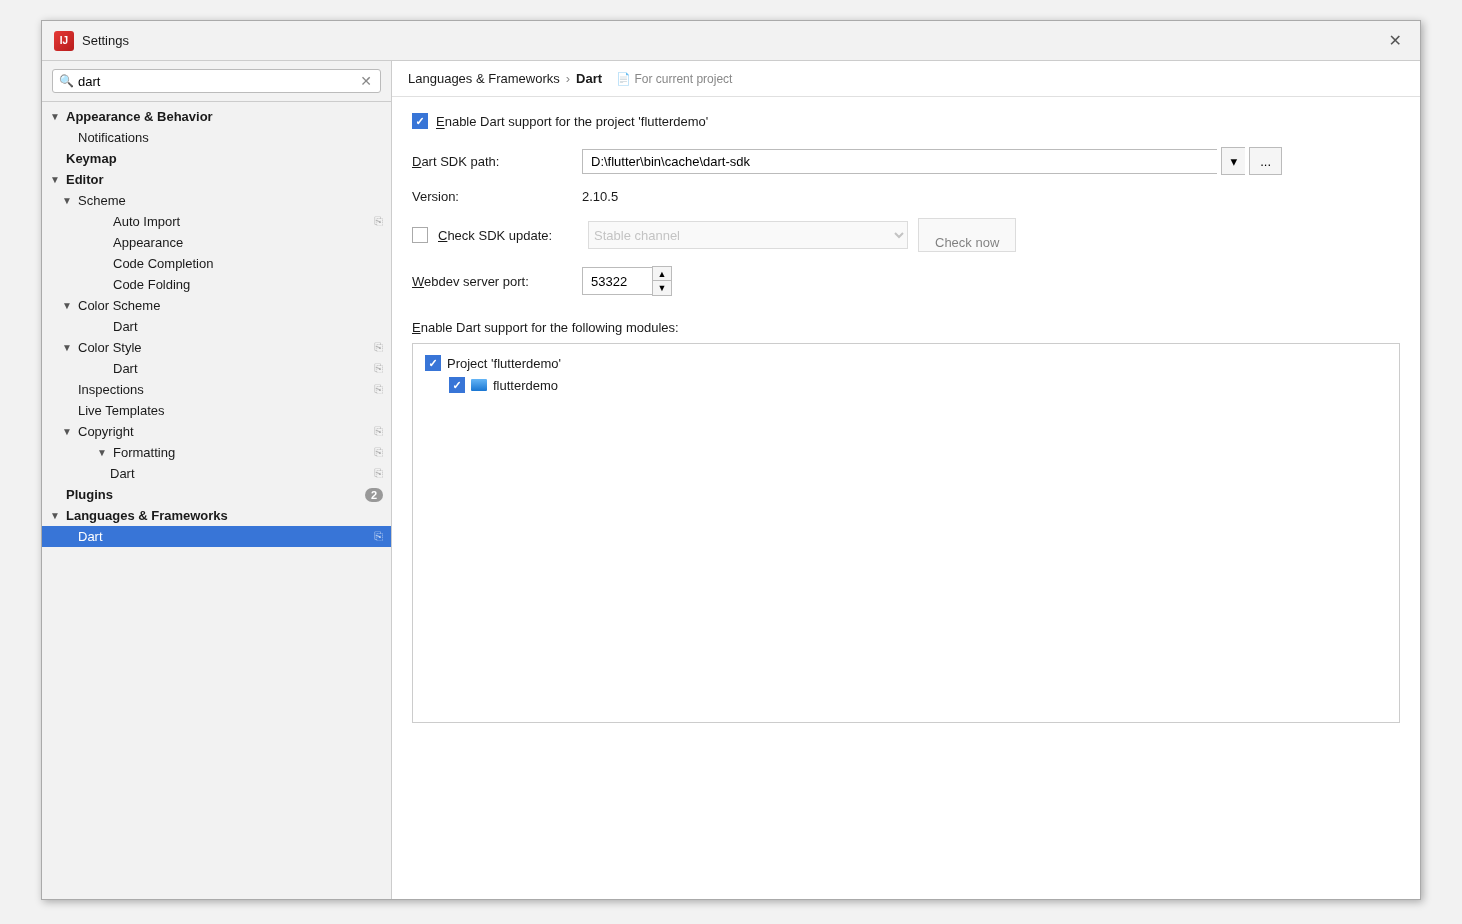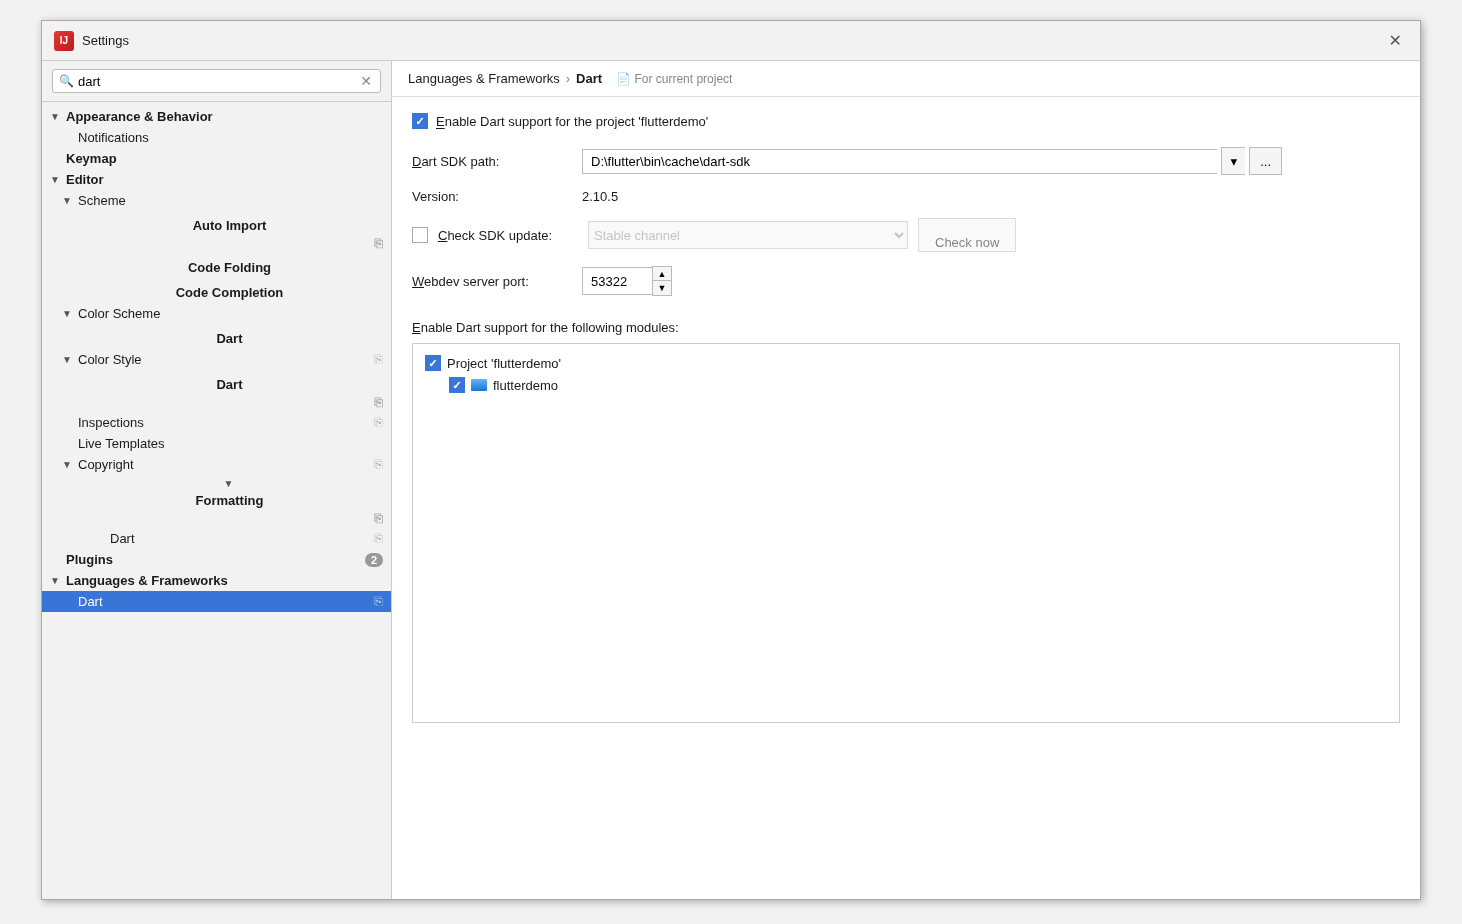--- a/index.html
+++ b/index.html
@@ -22,21 +22,21 @@
     .search-icon { color: #888; font-size: 12px; }
     .search-input { border: none; outline: none; flex: 1; font-size: 13px; background: transparent; }
     .search-clear { background: none; border: none; cursor: pointer; color: #888; font-size: 14px; padding: 0 2px; }
 
     .tree { flex: 1; overflow-y: auto; padding: 4px 0; }
     .tree-item { padding: 3px 8px 3px 12px; cursor: pointer; display: flex; align-items: center; gap: 4px; white-space: nowrap; }
     .tree-item.selected { background: #3875d7; color: white; }
     .tree-item.selected .copy-icon { color: rgba(255,255,255,0.7); }
     .tree-item.level-0 { padding-left: 8px; font-weight: bold; }
     .tree-item.level-1 { padding-left: 20px; font-weight: normal; }
-    .tree-item.level-2 { padding-left: 34px; font-weight: bold; flex-direction: column; }
+    .tree-item.level-2 { padding-left: 55px; font-weight: normal; }
     .tree-item.level-3 { padding-left: 52px; font-weight: normal; }
     .arrow { font-size: 10px; color: #555; display: inline-block; width: 12px; }
     .tree-item.selected .arrow { color: white; }
     .copy-icon { margin-left: auto; color: #aaa; font-size: 11px; }
     .badge { background: #999; color: white; border-radius: 10px; padding: 1px 6px; font-size: 11px; margin-left: auto; }
 
     
     .main { flex: 1; background: white; display: flex; flex-direction: column; overflow: hidden; }
     .breadcrumb-bar { padding: 10px 16px; border-bottom: 1px solid #e0e0e0; display: flex; align-items: center; gap: 6px; background: white; }
     .breadcrumb-text { font-size: 13px; color: #1a1a1a; }
@@ -120,25 +120,29 @@
           <span class="arrow">▼</span>
           <span>Scheme</span>
         </div>
         <div class="tree-item level-2">
           <span class="arrow"></span>
           <span>Auto Import</span>
           <span class="copy-icon">⎘</span>
         </div>
         <div class="tree-item level-2">
           <span class="arrow"></span>
+          <span>Appearance</span>
+        </div>
+        <div class="tree-item level-2">
+          <span class="arrow"></span>
+          <span>Code Completion</span>
+        </div>
+        <div class="tree-item level-2">
+          <span class="arrow"></span>
           <span>Code Folding</span>
-        </div>
-        <div class="tree-item level-2">
-          <span class="arrow"></span>
-          <span>Code Completion</span>
         </div>
         <div class="tree-item level-1">
           <span class="arrow">▼</span>
           <span>Color Scheme</span>
         </div>
         <div class="tree-item level-2">
           <span class="arrow"></span>
           <span>Dart</span>
         </div>
         <div class="tree-item level-1">

